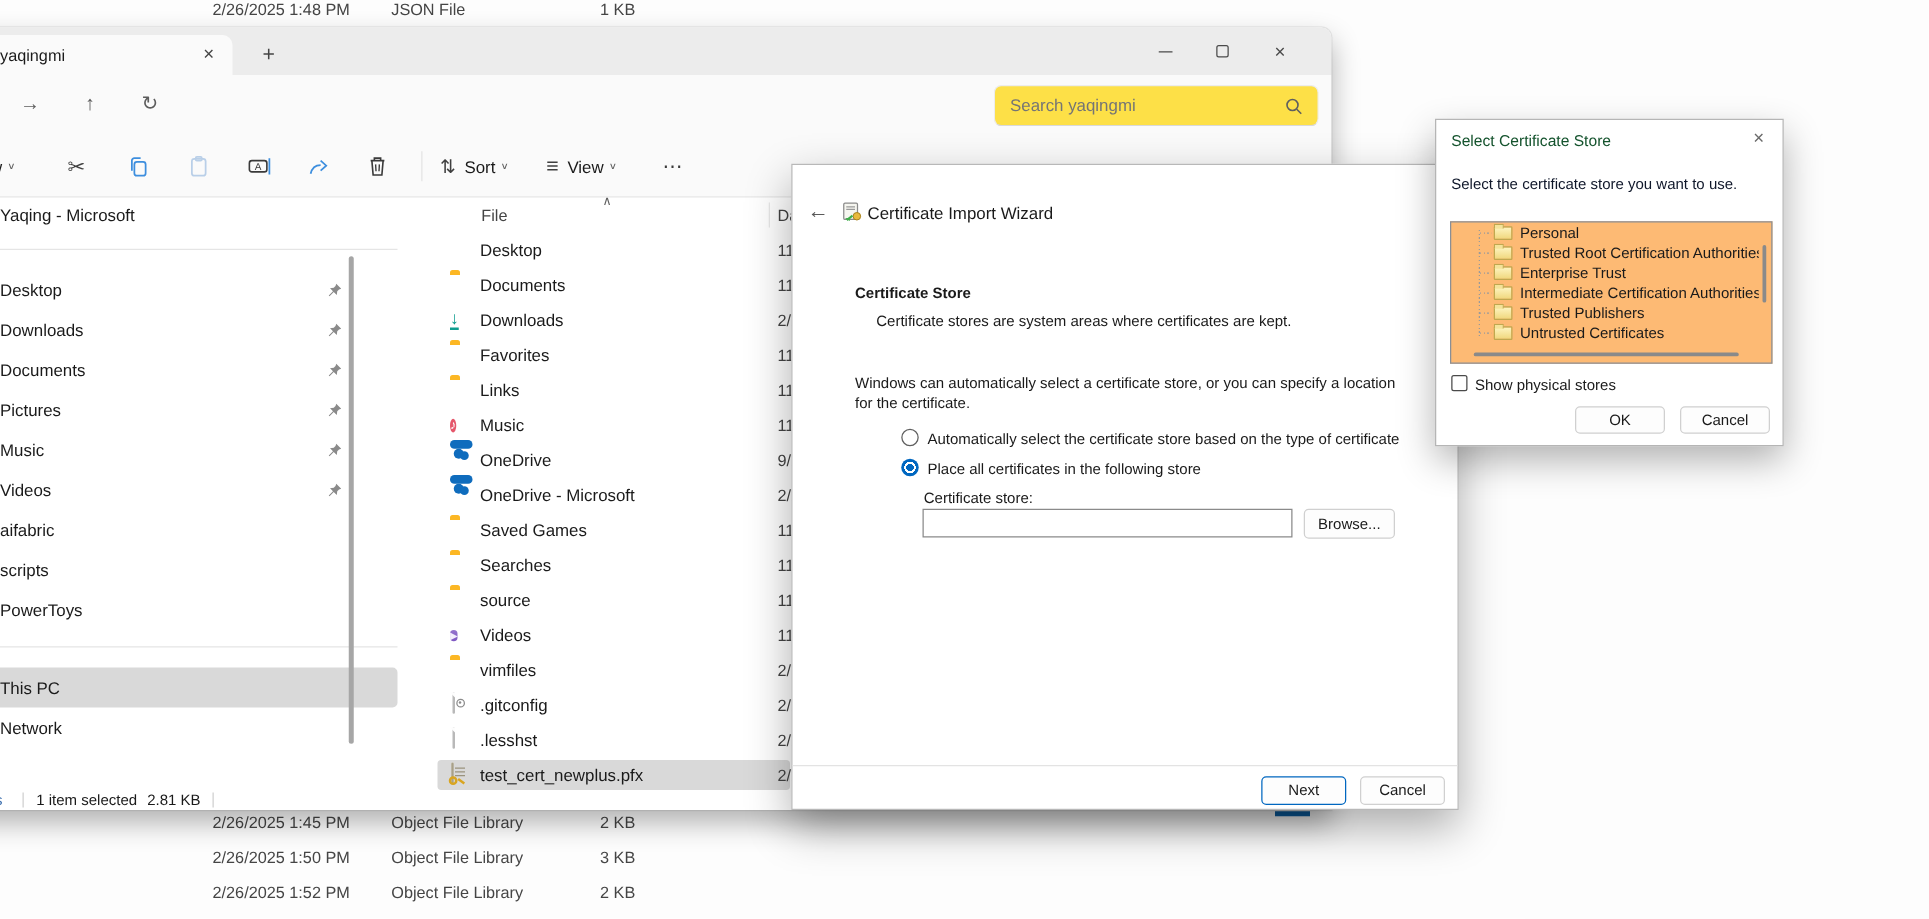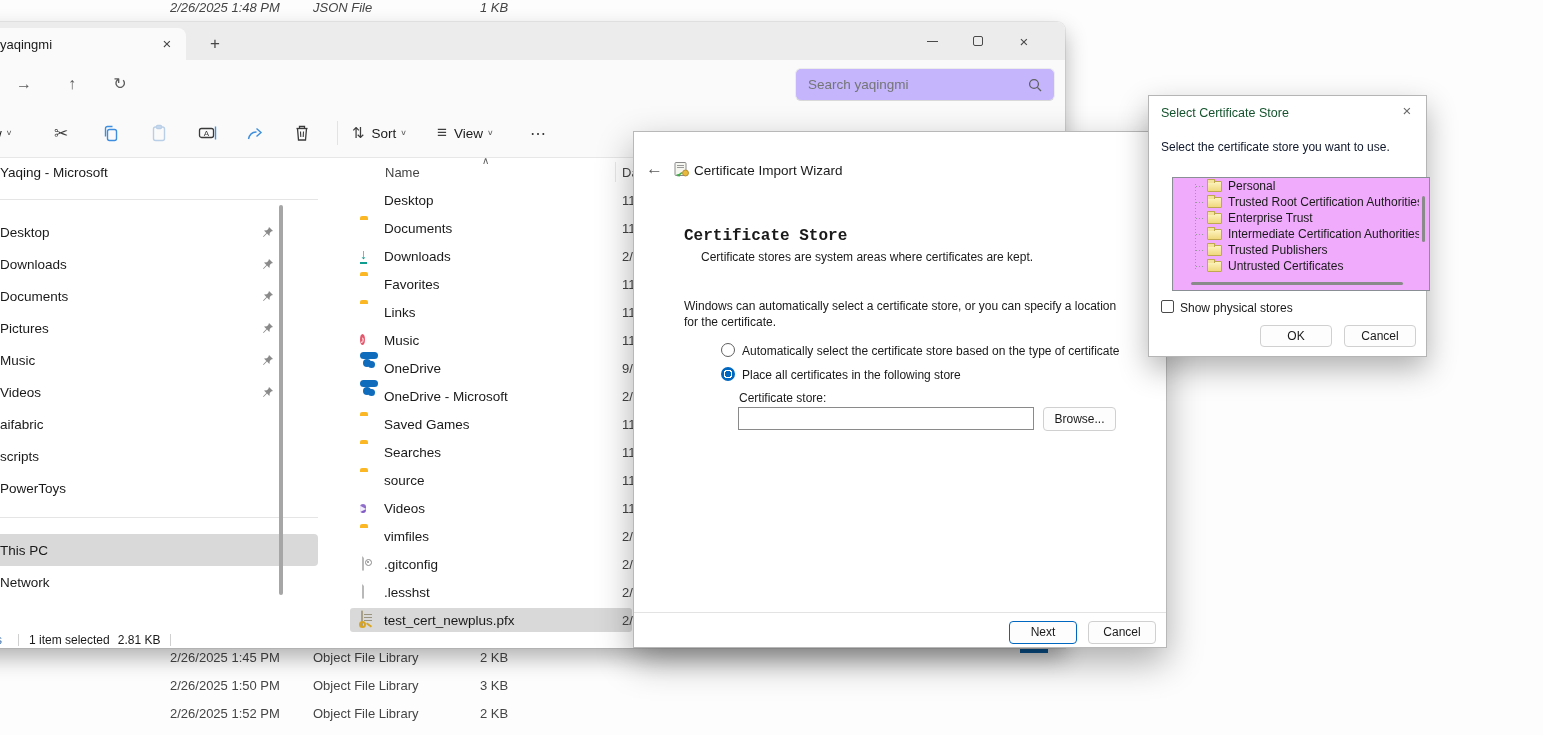--- a/index.html
+++ b/index.html
@@ -33,21 +33,21 @@
   .wc .square { width:10px; height:10px; border:1px solid #4a4a4a; border-radius:2px; display:block; }
   .wc.close { font-size:15px; }
 
   .navbar { position:relative; height:48px; background:#fafafa; }
   .nav-ic { position:absolute; top:12px; width:24px; height:24px; text-align:center; line-height:24px;
     font-size:16px; color:#5d5d5d; border-radius:4px; }
   .crumbbar { position:absolute; left:192px; top:8px; width:640px; height:33px; background:#f6f6f6;
     border:1px solid #ececec; border-radius:6px; display:flex; align-items:center; font-size:13.5px; color:#1f1f1f; }
   .crumb { padding:0 4px; white-space:nowrap; }
   .crumb-sep { color:#5d5d5d; font-size:12px; padding:0 7px; }
-  .searchbox { position:absolute; left:843px; top:8px; width:260px; height:33px; background:#c4b5fd;
+  .searchbox { position:absolute; left:843px; top:8px; width:260px; height:33px; background:#fde047;
     border:1px solid #ececec; border-bottom-color:#d9d9d9; border-radius:6px; display:flex; align-items:center; }
   .searchbox input { border:0; outline:0; background:transparent; flex:1; margin-left:12px;
     font-family:"Liberation Sans",sans-serif; font-size:13.5px; color:#5f5f5f; }
   .search-ic { margin-right:12px; }
 
   .toolbar { position:relative; height:50px; background:#fafafa; border-bottom:1px solid #e7e7e7; }
   .tb { position:absolute; top:13px; height:24px; display:flex; align-items:center; color:#1a1a1a; }
   .tb svg { display:block; }
   .tb-label { font-size:13.5px; margin:0 4px 0 7px; }
   .caret { font-size:9px; color:#5f5f5f; transform:scaleY(.8); }
@@ -116,21 +116,21 @@
     background:linear-gradient(#fdf4c0,#f0d87e); border:1px solid #c0a850; border-radius:1px; }
   .tree-folder::before { content:""; position:absolute; left:-1px; top:-3px; width:6px; height:3px;
     background:#f4e39a; border:1px solid #c0a850; border-bottom:0; border-radius:1px 1px 0 0; }
 
   
   #wizard { position:absolute; left:633px; top:131px; width:534px; height:517px; background:#fff;
     border:1px solid #b8b8b8; box-shadow:0 14px 34px rgba(0,0,0,.32); z-index:3; font-size:12px; }
   .wz-back { position:absolute; left:12px; top:27px; font-size:17px; color:#5a5a5a; }
   .wz-icon { position:absolute; left:39px; top:29px; }
   .wz-title { position:absolute; left:60px; top:31px; font-size:13.5px; color:#1a1a1a; }
-  .wz-h1 { position:absolute; left:50px; top:95px; font-weight:bold; font-size:16px;font-family:Liberation Mono, monospace; }
+  .wz-h1 { position:absolute; left:50px; top:95px; font-weight:bold; font-size:12px; }
   .wz-h2 { position:absolute; left:67px; top:118px; }
   .wz-para { position:absolute; left:50px; top:166px; width:444px; line-height:16px; }
   .radio { position:absolute; width:14px; height:14px; border-radius:50%; }
   .radio.off { border:1px solid #5f5f5f; background:#fff; }
   .radio.on { background:radial-gradient(circle at 50% 50%, #0067c0 0 3px, #fff 3px 4.5px, #0067c0 4.5px); }
   .wz-r1 { left:87px; top:211px; } .wz-r1l { position:absolute; left:108px; top:212px; }
   .wz-r2 { left:87px; top:235px; } .wz-r2l { position:absolute; left:108px; top:236px; }
   .wz-storelab { position:absolute; left:105px; top:259px; }
   .wz-input { position:absolute; left:104px; top:275px; width:296px; height:23px; border:1px solid #8a8a8a; background:#fff;
     font-family:"Liberation Sans",sans-serif; font-size:12px; padding:0 5px; outline:none; }
@@ -140,21 +140,21 @@
   .wz-footer { position:absolute; left:0; bottom:0; width:100%; height:35px; border-top:1px solid #e3e3e3; }
   .wz-next { left:375px; top:489px; width:68px; height:23px; line-height:21px; border-color:#0067c0; }
   .wz-cancel { left:454px; top:489px; width:68px; height:23px; line-height:21px; }
 
   
   #storedlg { position:absolute; left:1148px; top:95px; width:279px; height:262px; background:#fff;
     border:1px solid #b5b5b5; box-shadow:0 12px 28px rgba(0,0,0,.30); z-index:4; font-size:12px; }
   .sd-title { position:absolute; left:12px; top:10px; color:#14532d; font-size:12.5px; }
   .sd-close { position:absolute; right:10px; top:6px; font-size:15px; color:#6a6a6a; width:18px; text-align:center; }
   .sd-prompt { position:absolute; left:12px; top:44px; color:#0f172a; }
-  .sd-tree { position:absolute; left:23px; top:81px; width:258px; height:114px; border:1px solid #8a8f96; background:#f0abfc; overflow:hidden; }
+  .sd-tree { position:absolute; left:11px; top:81px; width:258px; height:114px; border:1px solid #8a8f96; background:#fdba74; overflow:hidden; }
   .tree-inner { position:absolute; left:0; top:0; right:10px; height:99px; overflow:hidden; }
   .tree-vline { position:absolute; left:22px; top:6px; width:1px; height:85px;
     background:repeating-linear-gradient(to bottom,#9a9a9a 0 1px,transparent 1px 3px); }
   .trow { position:relative; height:16px; display:flex; align-items:center; padding-left:23px; }
   .trow .stub { width:9px; height:1px; margin-right:2px;
     background:repeating-linear-gradient(to right,#9a9a9a 0 1px,transparent 1px 3px); flex:none; }
   .trow .tlabel { margin-left:6px; white-space:nowrap; }
   .sd-vscroll { position:absolute; right:4px; top:18px; width:3px; height:46px; background:#8a8a8a; border-radius:2px; }
   .sd-hscroll { position:absolute; left:18px; bottom:5px; width:212px; height:3px; background:#8a8a8a; border-radius:2px; }
   .sd-check { position:absolute; left:12px; top:204px; width:13px; height:13px; border:1px solid #4a4a4a; border-radius:2px; background:#fff; }
@@ -163,21 +163,21 @@
   .sd-cancel { left:195px; top:229px; width:72px; height:22px; line-height:20px; }
 
   .blue-frag { position:absolute; left:1020px; top:649px; width:28px; height:4px; background:#0b62a8; z-index:1; }
   .hidden-tb-frag { position:absolute; left:985px; top:125px; width:40px; height:14px; z-index:2; }
   .hidden-tb-frag i { display:block; width:12px; height:12px; border:1.5px solid #3d8ede; border-radius:3px; }
 </style>
 </head>
 <body>
 <div id="canvas">
 
-  <div class="bg-row" style="left:0; top:0; width:100%;font-style:italic;">
+  <div class="bg-row" style="left:0; top:0; width:100%;">
     <span class="bg-col-date">2/26/2025 1:48 PM</span>
     <span class="bg-col-type">JSON File</span>
     <span class="bg-col-size">1 KB</span>
   </div>
   <div id="bg-bottom-rows">
       <div class="bg-row" style="left: 0px; width: 100%; top: 650px;">
         <span class="bg-col-date">2/26/2025 1:45 PM</span>
         <span class="bg-col-type">Object File Library</span>
         <span class="bg-col-size">2 KB</span>
       </div>
@@ -345,21 +345,21 @@
             </div>
             <div class="side-item">
               <span>Network</span>
             </div>
           </div>
         <div class="side-scroll"></div>
       </div>
       <div class="filearea">
         <div class="flhead">
           <span class="h-sort">∧</span>
-          <span class="h-name">Name</span>
+          <span class="h-name">File</span>
           <span class="h-div"></span>
           <span class="h-date">Da</span>
         </div>
         <div id="frows">
             <div class="frow">
               <span class="seltip"></span>
               <span class="fic"><span class="desktop-ic"></span></span>
               <span class="fname">Desktop</span>
               <span class="fdate">11/</span>
             </div>

